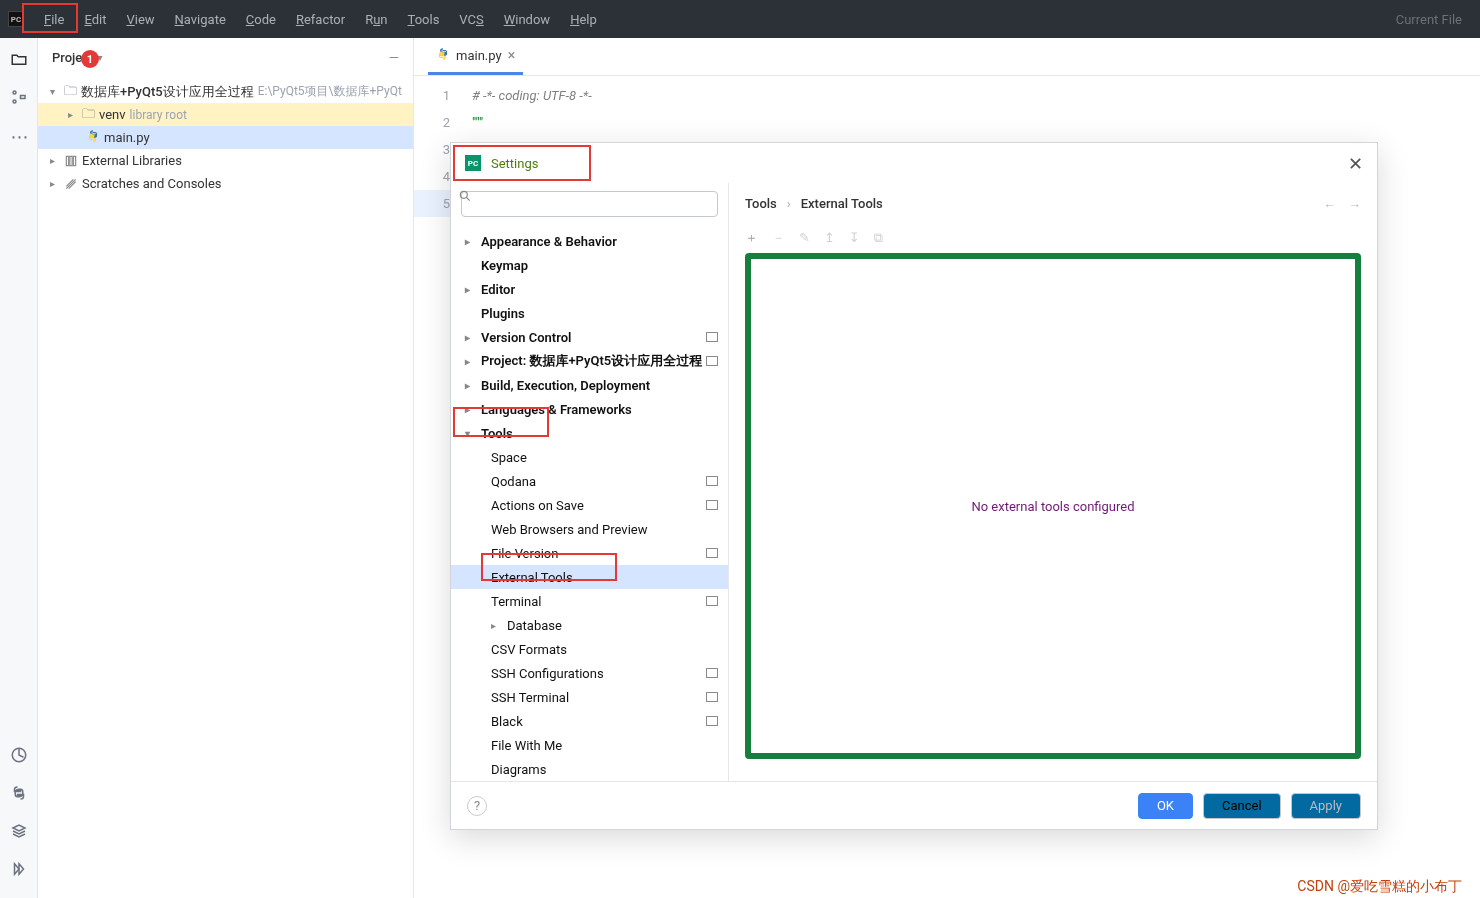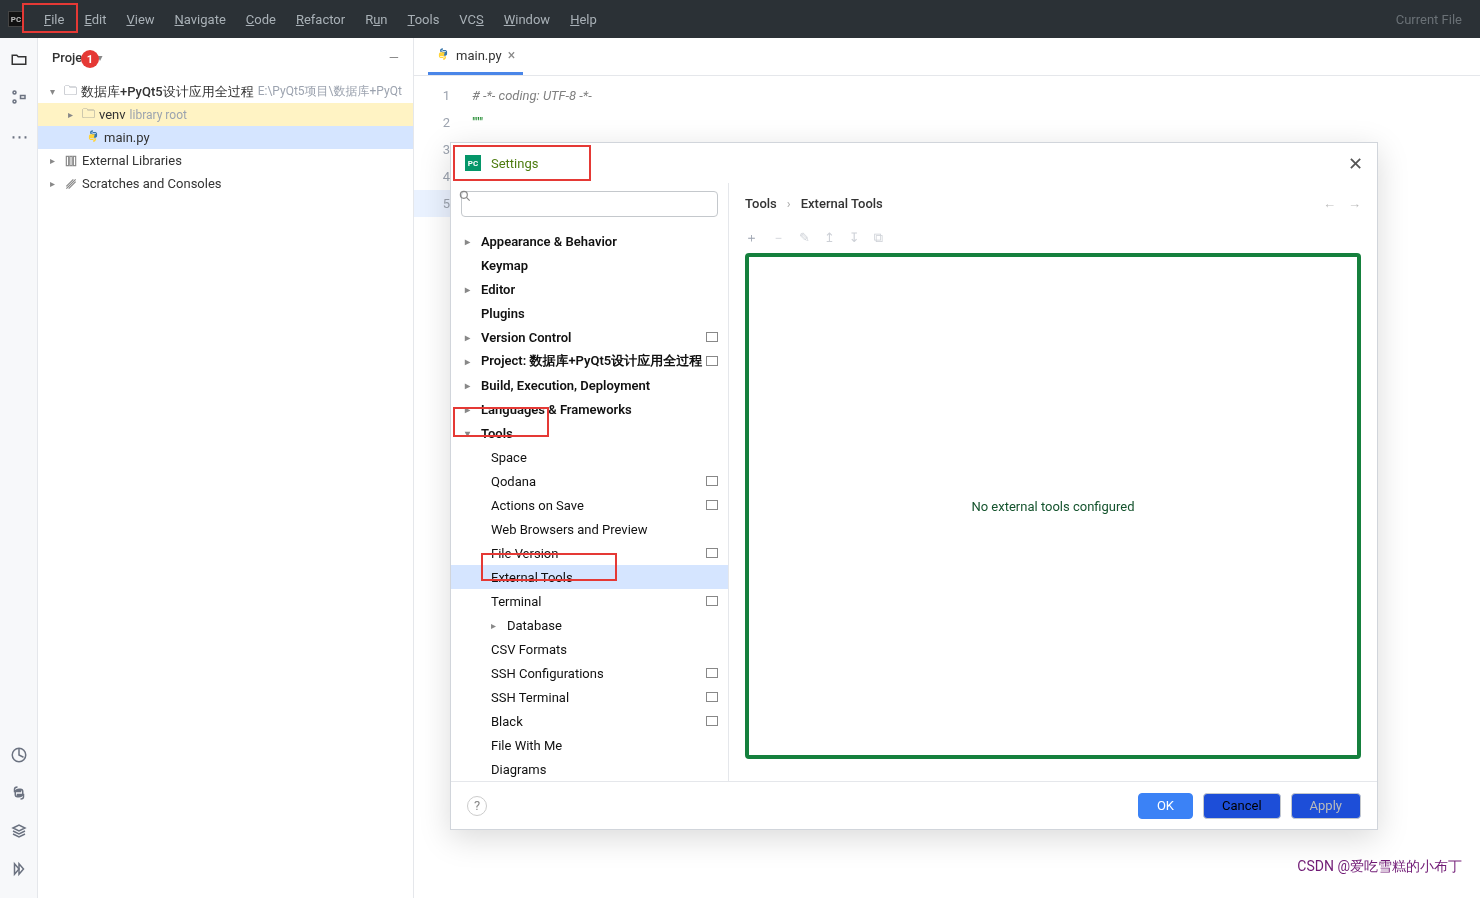--- a/index.html
+++ b/index.html
@@ -79,30 +79,30 @@
 .badge-3 { top:423px; left:561px; }
 .badge-4 { top:602px; left:640px; }
 
 .settings-right { flex:1; display:flex; flex-direction:column; }
 .breadcrumb { height:40px; display:flex; align-items:center; padding:0 16px; gap:10px; color:#333; }
 .breadcrumb .sep { color:#aaa; }
 .breadcrumb-nav { margin-left:auto; display:flex; gap:12px; color:#bbb; }
 .toolbar { height:30px; padding:0 16px; display:flex; align-items:center; gap:14px; border-bottom:1px solid transparent; }
 .toolbar-icon { color:#9ca3af; cursor:pointer; }
 .toolbar-icon.disabled { opacity:.5; }
-.content-area { flex:1; border:4px solid #15803d; margin:0 16px 22px 16px; border-radius:4px; display:flex; align-items:center; justify-content:center; color:#14532d; }
+.content-area { flex:1; border:6px solid #15803d; margin:0 16px 22px 16px; border-radius:4px; display:flex; align-items:center; justify-content:center; color:#701a75; }
 
 .dialog-footer { height:48px; border-top:1px solid #e5e7eb; display:flex; align-items:center; padding:0 16px; gap:10px; }
 .help-icon { width:20px; height:20px; border:1px solid #ccc; border-radius:50%; display:flex; align-items:center; justify-content:center; color:#888; cursor:pointer; }
 .footer-buttons { margin-left:auto; display:flex; gap:10px; }
-.btn { height:26px; padding:0 18px; border-radius:4px; border:1px solid #c4c8cc; background:#1d4ed8; cursor:pointer; font-size:13px; }
+.btn { height:26px; padding:0 18px; border-radius:4px; border:1px solid #c4c8cc; background:#0369a1; cursor:pointer; font-size:13px; }
 .btn.primary { background:#3b82f6; color:#fff; border-color:#3b82f6; }
 .btn.disabled { color:#bbb; cursor:default; }
 
-.watermark { position:absolute; bottom:22px; right:18px; color:#701a75; font-size:14px; }
+.watermark { position:absolute; bottom:2px; right:18px; color:#c2410c; font-size:14px; }
 </style>
 </head>
 <body>
 
 <div class="menubar">
   <div class="logo">PC</div>
   <div class="menu-item">
       <span><u>F</u>ile</span>
     </div>
   <div class="menu-item">

